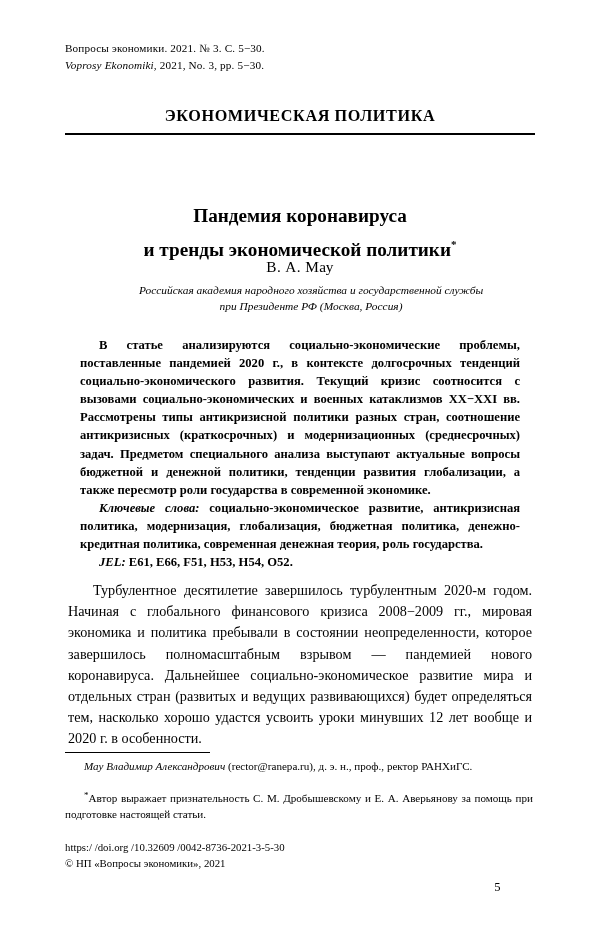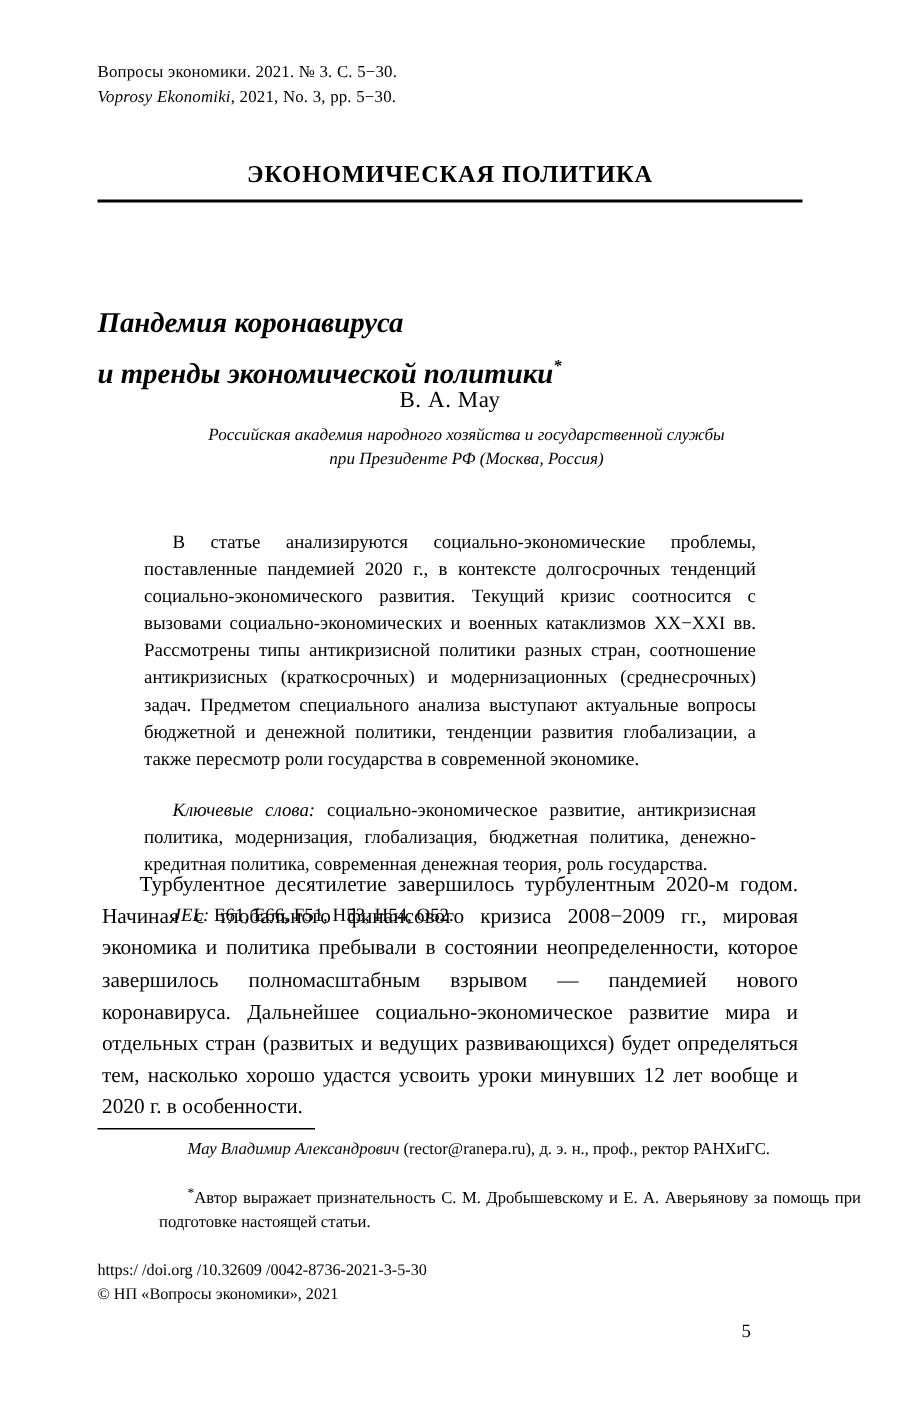--- a/index.html
+++ b/index.html
@@ -55,25 +55,24 @@
     height: 2px;
     background: #000;
   }
 
   
   .title {
     position: absolute;
     left: 65px;
     top: 188px;
     width: 470px;
-    text-align: left;
+    text-align: center;
     font-size: 19.2px;
     font-weight: bold;
     line-height: 29px;
-    font-style: italic;
   }
   .title .sup {
     font-size: 11px;
     vertical-align: 8px;
     font-weight: bold;
   }
 
   
   .author {
     position: absolute;
@@ -100,22 +99,23 @@
     position: absolute;
     left: 80px;
     top: 336px;
     width: 440px;
     font-size: 12.6px;
     line-height: 18.1px;
     text-align: justify;
     text-justify: inter-word;
   }
   .abstract p {
-    margin: 16px;
+    margin: 0;
     text-indent: 19px;
+    font-weight: bold;
   }
   .abstract p.kw { margin-top: 0; }
   .abstract .lead { font-style: italic; }
   .abstract .jel {
     text-indent: 19px;
   }
   .abstract .jel .lead { font-style: italic; }
 
   
   .body {
@@ -144,21 +144,20 @@
     background: #000;
   }
   .footnotes {
     position: absolute;
     left: 65px;
     top: 759px;
     width: 468px;
     font-size: 11.1px;
     line-height: 15.4px;
     text-align: justify;
-    margin-left: 41px;
   }
   .footnotes p { margin: 0; }
   .footnotes p.fn-author { text-indent: 19px; }
   .footnotes p.fn-star {
     text-indent: 19px;
     margin-top: 14px;
   }
   .footnotes .it { font-style: italic; }
   .footnotes .star { vertical-align: 4px; font-size: 9px; }
 

